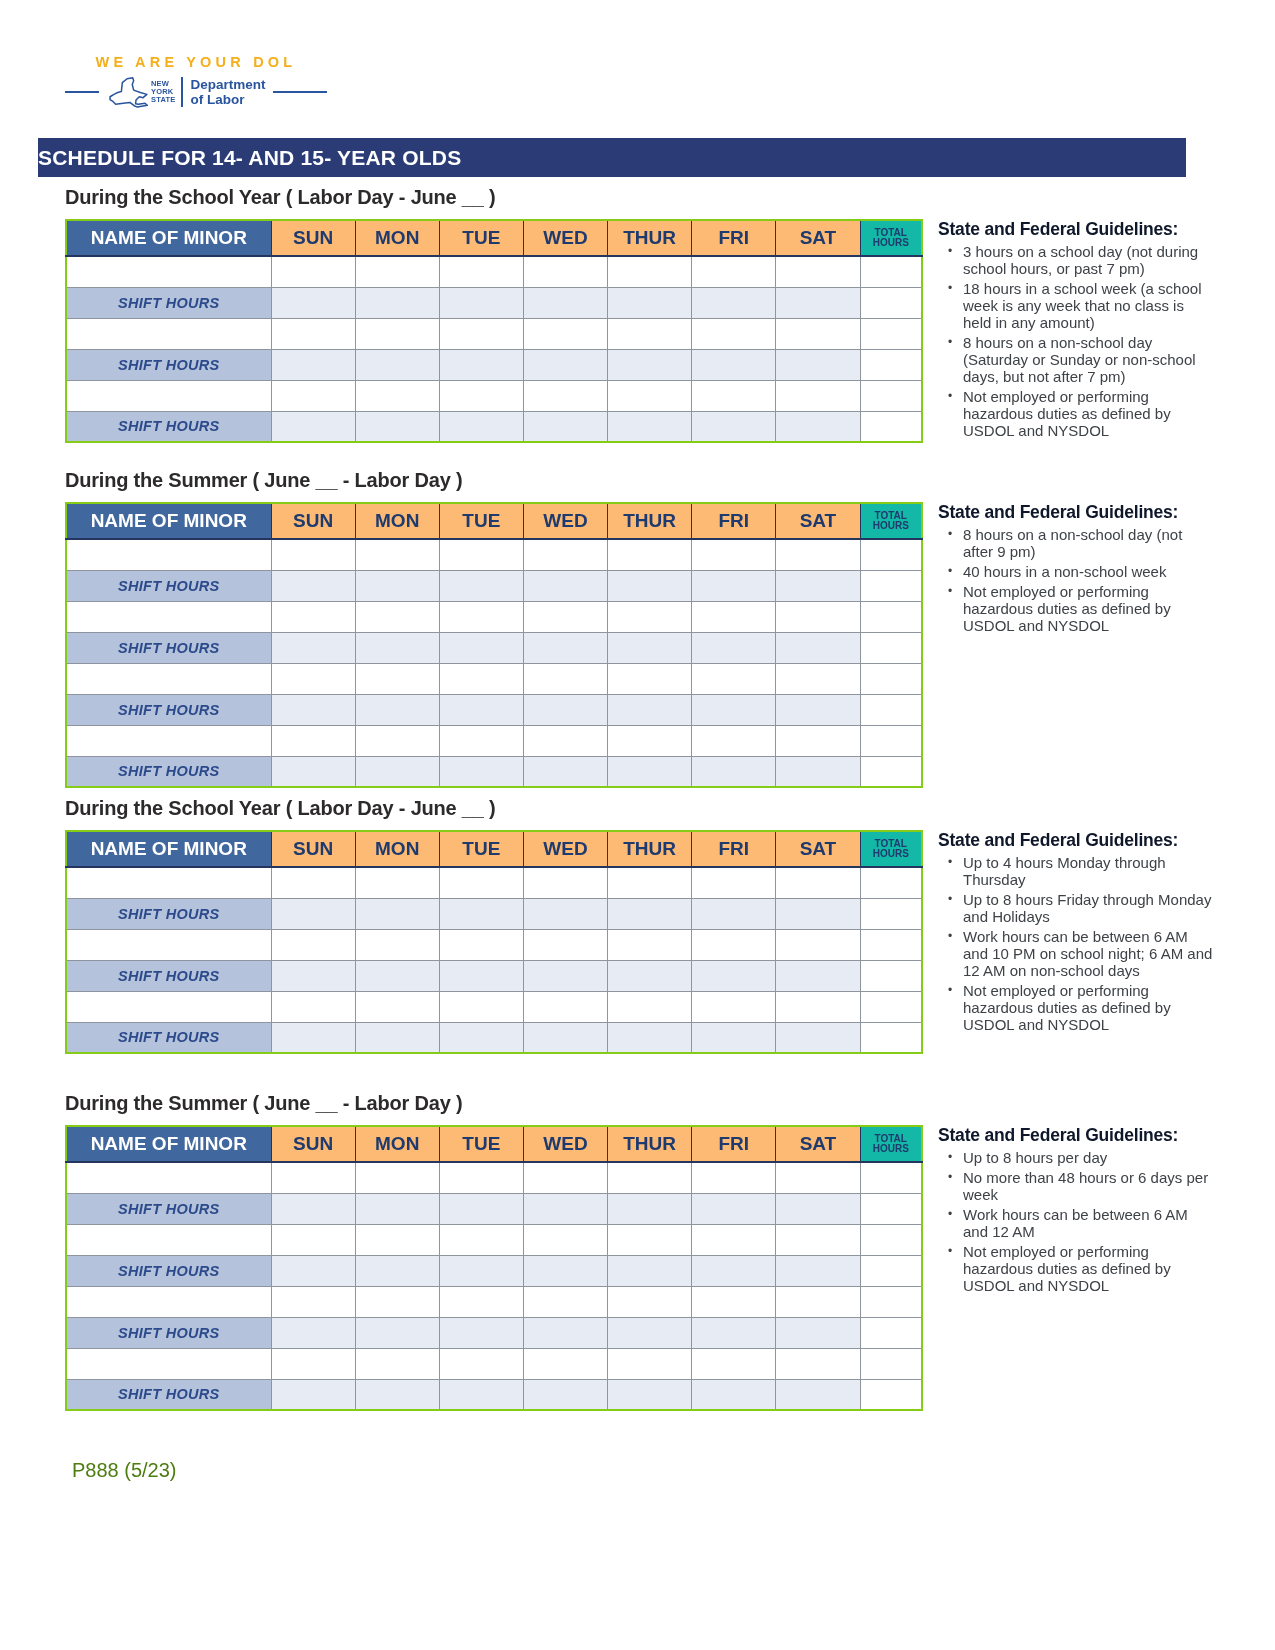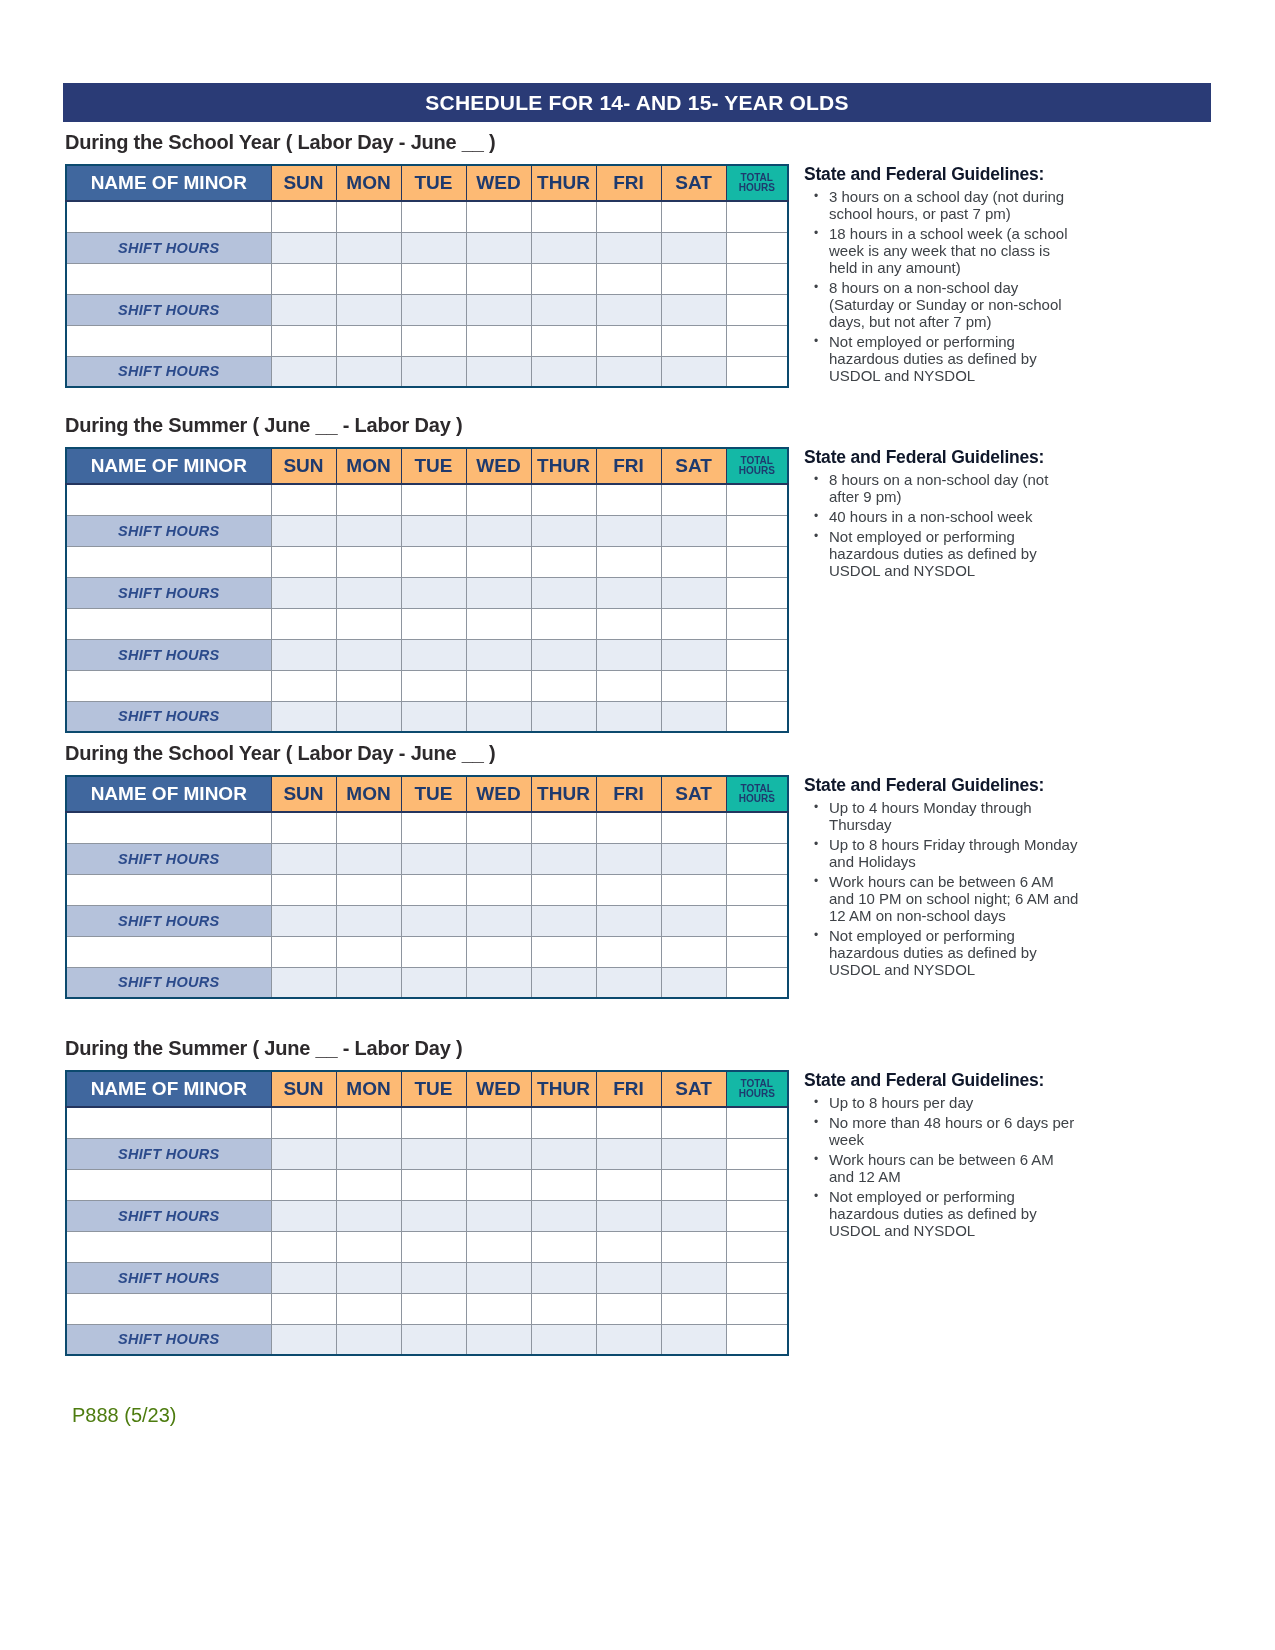--- a/index.html
+++ b/index.html
@@ -17,32 +17,32 @@
   .logo-tagline { color: #F5AF1B; font-weight: 700; font-size: 14.5px; letter-spacing: 4.2px; text-align: center; white-space: nowrap; }
   .logo-row { display: flex; align-items: center; margin-top: 5px; }
   .logo-line { height: 2px; background: #29559E; width: 34px; flex: 0 0 auto; }
   .logo-line.right { flex: 1; }
   .ny-mark { margin: 0 2px 0 8px; flex: 0 0 auto; }
   .state-text { font-size: 7.5px; font-weight: 700; color: #29559E; line-height: 1.08; letter-spacing: 0.2px; }
   .logo-sep { width: 2px; height: 30px; background: #29559E; margin: 0 7px 0 6px; flex: 0 0 auto; }
   .agency-text { font-size: 13.5px; font-weight: 700; color: #29559E; line-height: 1.12; margin-right: 7px; }
 
   
-  .banner { margin-left: 63px; width: 1148px; height: 39px; line-height: 39px; background: #2A3B76;
-            color: #fff; text-align: center; font-size: 21px; font-weight: 700; letter-spacing: 0.2px; }
+  .banner { margin-left: 38px; width: 1148px; height: 39px; line-height: 39px; background: #2A3B76;
+            color: #fff; text-align: left; font-size: 21px; font-weight: 700; letter-spacing: 0.2px; }
   .banner.first { margin-top: 29px; }
   .banner.second { margin-top: 86px; }
 
   .sub-heading { margin: 9px 0 10px 65px; font-size: 20px; font-weight: 700; color: #2D2A2C; letter-spacing: -0.2px; }
   .sub-heading.summer { margin-top: 26px; }
   .sub-heading.summer2 { margin-top: 38px; }
 
   
   .sub-row { display: flex; align-items: flex-start; margin-left: 65px; }
-  table.schedule { border-collapse: collapse; table-layout: fixed; width: 724px; border: 2px solid #0c4a6e; }
+  table.schedule { border-collapse: collapse; table-layout: fixed; width: 858px; border: 2px solid #84cc16; }
   table.schedule th, table.schedule td { padding: 0; }
   th.h-name { width: 205px; height: 36px; background: #40679E; color: #fff; font-size: 19px; font-weight: 700;
               border: 1px solid #24355E; border-bottom: 2px solid #24355E; text-align: center; }
   th.h-day { height: 36px; background: #fdba74; color: #1E3A6E; font-size: 19px; font-weight: 700;
              border: 1px solid #24355E; border-bottom: 2px solid #24355E; text-align: center; }
   th.h-total { width: 62px; height: 36px; background: #14b8a6; border: 1px solid #24355E; border-bottom: 2px solid #24355E; }
   th.h-total div { font-size: 10px; line-height: 10.5px; font-weight: 700; color: #1E3A6E; text-align: center; }
 
   tr.name-row td { height: 31px; background: #fff; border: 1px solid #8E959F; }
   tr.shift-row td { height: 31px; background: #E7ECF4; border: 1px solid #8E959F; }
@@ -60,20 +60,40 @@
   
   .footer { margin: 48px 0 0 72px; font-size: 20px; color: #4d7c0f; }
 </style>
 </head>
 <body>
 
 <div class="page">
 
   <div class="header">
 
+    <div class="logo">
+      <div class="logo-tagline">WE ARE YOUR DOL</div>
+      <div class="logo-row">
+        <div class="logo-line"></div>
+        <svg class="ny-mark" width="42" height="34" viewBox="0 0 44 36">
+          <path d="M3,23 C8,20 11,18 15,17.5 L16,8 L21,4 L27,3 L28,6 L26.5,10 L28,16 L35,18.5 L42,20.5 L38,24 L34,23 L30.5,26.5 L30,30.5 L33,31 L40,30 L42.5,32 L32,34 L28.5,32.5 L24,29 L17,30 L9,31 L6,28 L3,26 Z" fill="none" stroke="#29559E" stroke-width="1.6" stroke-linejoin="round"></path>
+        </svg>
+        <div class="state-text">
+          <div>NEW</div>
+          <div>YORK</div>
+          <div>STATE</div>
+        </div>
+        <div class="logo-sep"></div>
+        <div class="agency-text">
+          <div>Department</div>
+          <div>of Labor</div>
+        </div>
+        <div class="logo-line right"></div>
+      </div>
+    </div>
   </div>
 
   <div id="sections-root">
       <div class="banner first">SCHEDULE FOR 14- AND 15- YEAR OLDS</div>
       <div class="sub-heading">During the School Year ( Labor Day - June __ )</div>
       <div class="sub-row">
         <table class="schedule">
           <thead>
             <tr>
               <th class="h-name">NAME OF MINOR</th>

